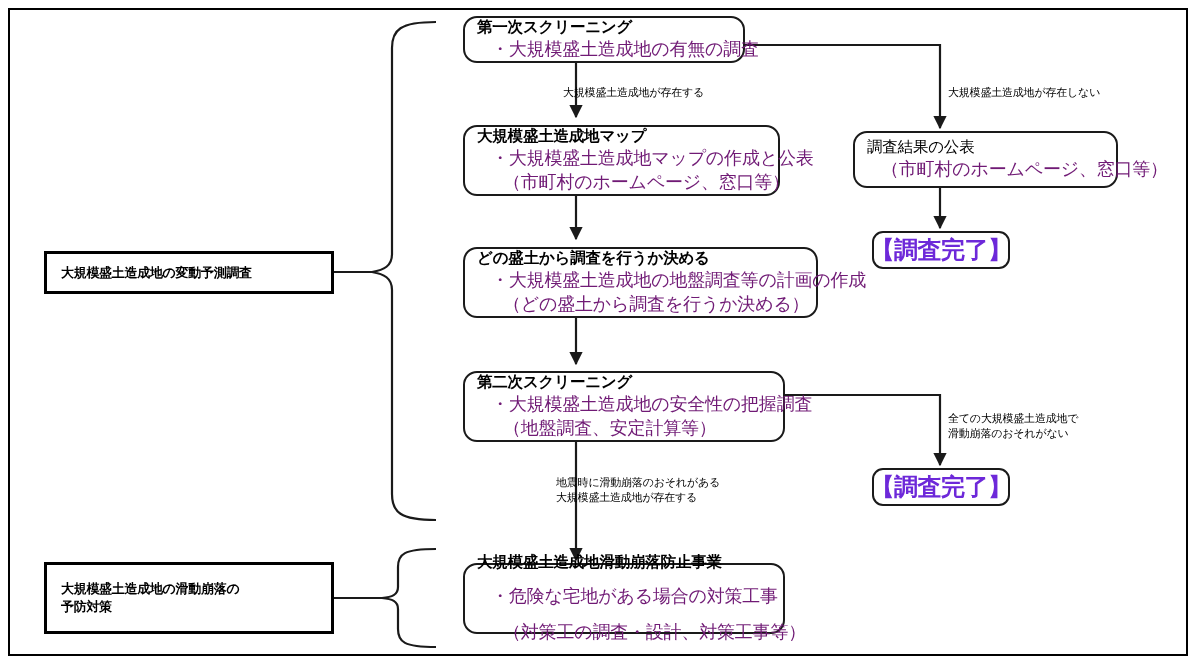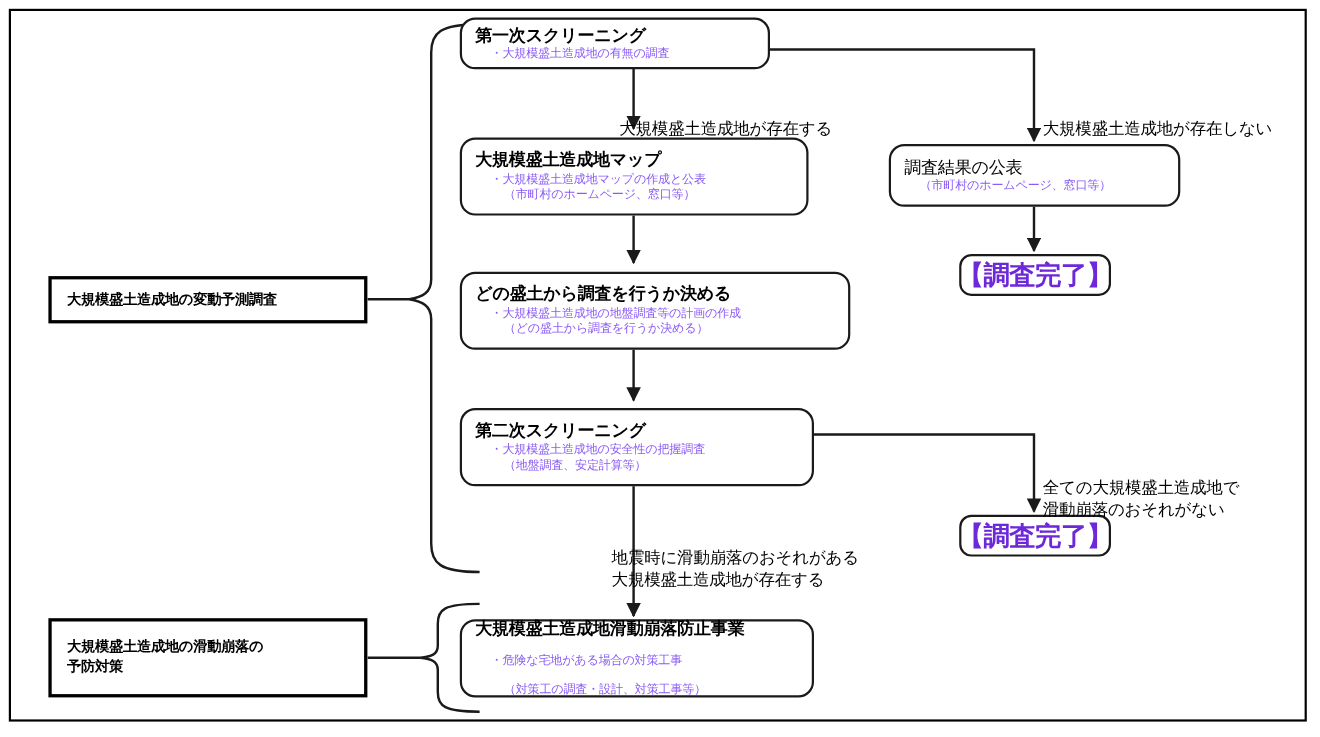--- a/index.html
+++ b/index.html
@@ -39,33 +39,34 @@
   .node {
     position: absolute;
     box-sizing: border-box;
     border: 2.2px solid #1a1a1a;
     border-radius: 14px;
     background: #ffffff;
     display: flex;
     flex-direction: column;
     justify-content: center;
     padding: 4px 10px 5px 12px;
+    margin-left: 45px;
   }
   .node .ttl {
     font-weight: bold;
     font-size: 15.5px;
     line-height: 1.32;
     color: #000000;
     letter-spacing: -0.2px;
     white-space: nowrap;
   }
   .node .ln {
-    font-size: 11px;
+    font-size: 18px;
     line-height: 1.32;
-    color: #8b5cf6;
+    color: #701a75;
     letter-spacing: -0.2px;
     white-space: nowrap;
   }
   .node .i1 { padding-left: 14px; }
   .node .i2 { padding-left: 26px; }
 
   
   .node.plain .ttl { font-weight: normal; }
 
   
@@ -104,26 +105,25 @@
     font-size: 13px;
     line-height: 1.38;
     color: #000000;
     letter-spacing: -0.3px;
     white-space: nowrap;
   }
 
   
   .elabel {
     position: absolute;
-    font-size: 15px;
+    font-size: 11px;
     line-height: 1.36;
     color: #000000;
     letter-spacing: -0.2px;
     white-space: nowrap;
-    margin-top: 21px;
   }
 </style>
 </head>
 <body>
 
 <div id="canvas">
 
   <div class="outer-frame"></div>
 
   <svg id="wires" viewBox="0 0 1200 670" xmlns="http://www.w3.org/2000/svg">

